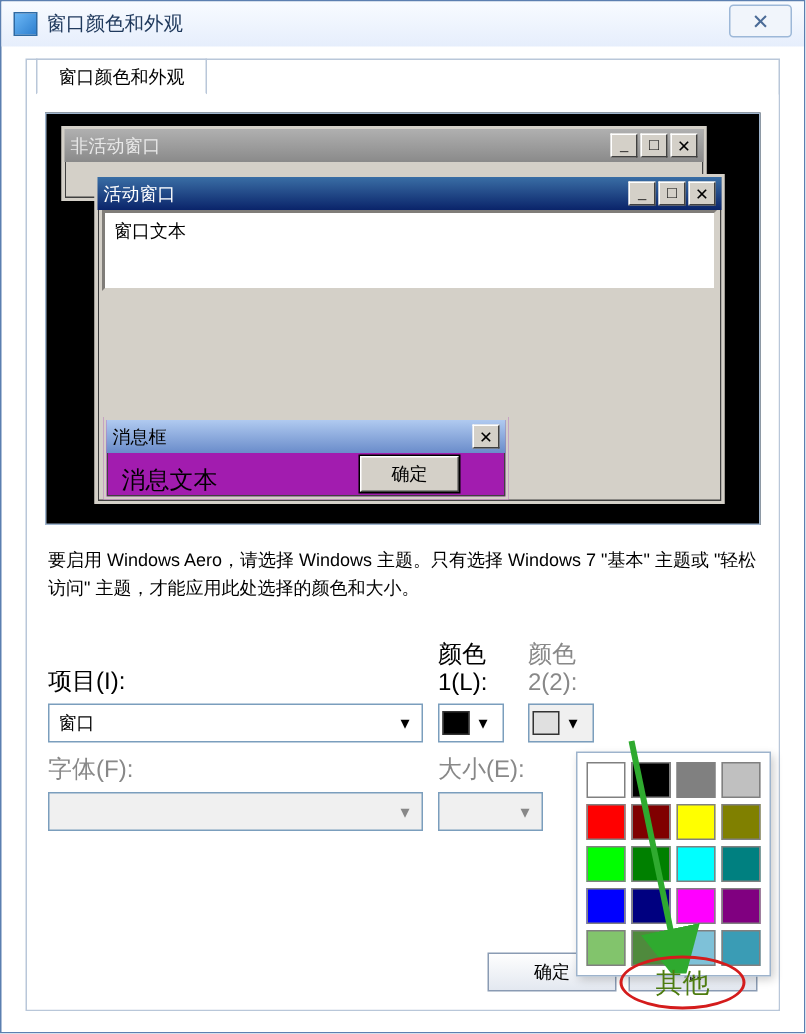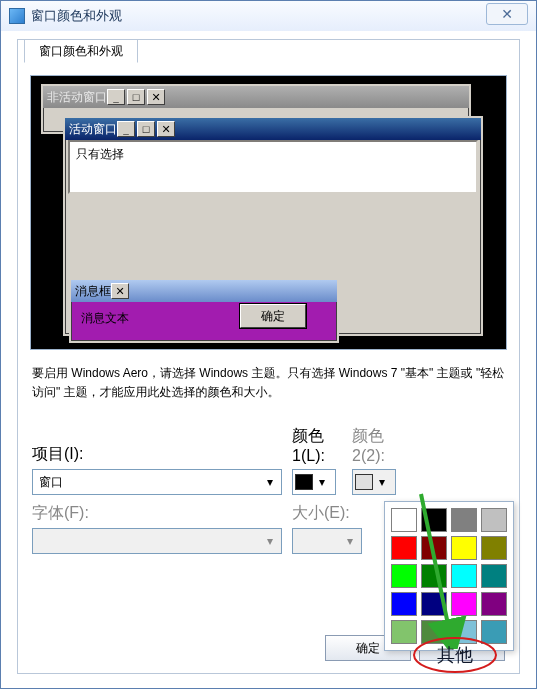--- a/index.html
+++ b/index.html
@@ -8,32 +8,32 @@
   .outer-title{display:flex;align-items:center;height:30px;padding:0 8px;background:linear-gradient(#f8fbff,#e6eefc)}
   .outer-title .icon{width:16px;height:16px;margin-right:6px;background:linear-gradient(135deg,#6bb7f5,#2e7fcf);border:1px solid #2e6aa3}
   .outer-title .title-text{font-size:13px;color:#203a5d}
   .outer-close{position:absolute;right:8px;top:2px;width:42px;height:22px;border:1px solid #9db8d8;border-radius:3px;background:#f1f5fb;display:flex;align-items:center;justify-content:center;color:#4b6b97;font-size:14px}
   .panel{position:absolute;left:16px;right:16px;top:38px;bottom:14px;border:1px solid #b9c7d9}
   .tab{position:absolute;left:6px;top:-1px;height:24px;padding:0 14px;border:1px solid #b9c7d9;border-bottom-color:#fff;background:#fff;display:flex;align-items:center;font-size:12px}
   .tab-body{position:absolute;left:0;right:0;top:23px;bottom:0;background:#fff;padding:12px 12px 0 12px}
   
   .preview{height:275px;background:#000;border:1px solid #9db3cc;position:relative;overflow:hidden}
   .win97{position:absolute;border:2px solid #d4d0c8;background:#d4d0c8;box-shadow:0 0 0 1px #404040 inset}
-  .win-title{height:22px;display:flex;align-items:center;justify-content:flex-start;padding:0 4px}
+  .win-title{height:22px;display:flex;align-items:center;justify-content:space-between;padding:0 4px}
   .inact .win-title{background:linear-gradient(#b0b0b0,#8a8a8a);color:#e8e8e8}
   .act .win-title{background:linear-gradient(#3a6ea5,#0a246a);color:#fff}
   .winctl{display:flex;gap:2px}
   .winbtn{width:18px;height:16px;background:#d4d0c8;border:1px solid #fff;border-right-color:#404040;border-bottom-color:#404040;display:flex;align-items:center;justify-content:center;font-size:11px;font-family:Tahoma;color:#000}
   .menubar{display:flex;gap:14px;padding:2px 8px;background:#d4d0c8;font-size:12px}
   .menubar span{color:#000}
   .menubar span.disabled{color:#808080;text-shadow:1px 1px 0 #fff}
   .textbox{background:#fff;border:2px inset #d4d0c8;height:54px;padding:4px 6px;margin:0 3px;font-size:12px}
   .msgbox{position:absolute;left:4px;top:160px;width:270px;background:#a21caf;border:2px solid #d4d0c8;box-shadow:0 0 0 1px #404040 inset}
   .msgbox .win-title{background:linear-gradient(#b0caf0,#6a8cca);color:#000}
-  .msgbox .body{padding:8px 10px 14px 10px;font-size:12px}
+  .msgbox .body{padding:8px 10px 0 10px;font-size:16px}
   .okbtnwrap{position:absolute;left:50%;transform:translateX(-50%);bottom:6px}
   .raised-btn{height:24px;padding:0 20px;background:#d4d0c8;border:1px solid #fff;border-right-color:#404040;border-bottom-color:#404040;font-size:12px;display:flex;align-items:center;box-shadow:0 0 0 1px #000}
   .instr{margin:14px 2px 0 2px;font-size:12px;line-height:1.6}
   .fields{margin:24px 2px 0 2px}
   .row{display:flex;align-items:flex-end;gap:10px;margin-bottom:8px}
   .col{display:flex;flex-direction:column;gap:4px}
   .col>label{font-size:16px;color:#000}
   .col.dis>label{color:#888}
   .sel{height:26px;border:1px solid #7b9ebd;background:#fff;display:flex;align-items:center;justify-content:space-between;padding:0 2px 0 6px;font-size:12px}
   .sel.dis{background:#f0f0f0;color:#888}
@@ -45,21 +45,21 @@
   .spin .btns div{flex:1;border-left:1px solid #ccc;display:flex;align-items:center;justify-content:center;font-size:8px;color:#444}
   .spin .btns div:first-child{border-bottom:1px solid #ccc}
   .colorbtn{width:44px;height:26px;border:1px solid #7b9ebd;display:flex;align-items:center;padding:0 2px;background:#fff}
   .colorbtn .sw{width:18px;height:16px;border:1px solid #333}
   .colorbtn.dis{background:#f0f0f0}
   .dlg-btns{position:absolute;right:14px;bottom:12px;display:flex;gap:8px}
   .dlg-btn{width:86px;height:26px;border:1px solid #8a9bb3;background:linear-gradient(#fefefe,#e3e8f0);display:flex;align-items:center;justify-content:center;font-size:12px}
   
   .color-popup{position:absolute;right:22px;top:500px;width:130px;background:#fff;border:1px solid #9db3cc;box-shadow:2px 2px 6px rgba(0,0,0,.2);padding:6px;display:grid;grid-template-columns:repeat(4,1fr);grid-template-rows:repeat(5,1fr);gap:4px}
   .swatch{width:26px;height:24px;border:1px solid #808080}
-  .annot-other{position:absolute;left:412px;top:636px;width:84px;height:36px;border:2px solid #d41c1c;border-radius:50%;display:flex;align-items:center;justify-content:center;color:#0f172a;font-size:18px;font-family:"SimSun"}
+  .annot-other{position:absolute;left:412px;top:636px;width:84px;height:36px;border:2px solid #d41c1c;border-radius:50%;display:flex;align-items:center;justify-content:center;color:#4d7c0f;font-size:18px;font-family:"SimSun"}
   
   .arrow-svg{position:absolute;left:410px;top:488px;width:60px;height:160px;pointer-events:none}
 </style>
 </head>
 <body>
 
 <div class="outer-window">
 
   <div class="outer-title">
     <div class="icon"></div>
@@ -88,21 +88,21 @@
         </div>
         <div class="win97 act" style="left:32px;top:40px;width:420px;height:220px">
           <div class="win-title">
             <span>活动窗口</span>
             <div class="winctl">
               <div class="winbtn">_</div>
               <div class="winbtn">□</div>
               <div class="winbtn">✕</div>
             </div>
           </div>
-          <div class="textbox">只有选择</div>
+          <div class="textbox">窗口文本</div>
           <div class="msgbox">
             <div class="win-title">
               <span>消息框</span>
               <div class="winctl">
                   <div class="winbtn">✕</div>
                 </div>
             </div>
             <div class="body">消息文本</div>
           </div>
           <div class="okbtnwrap">

